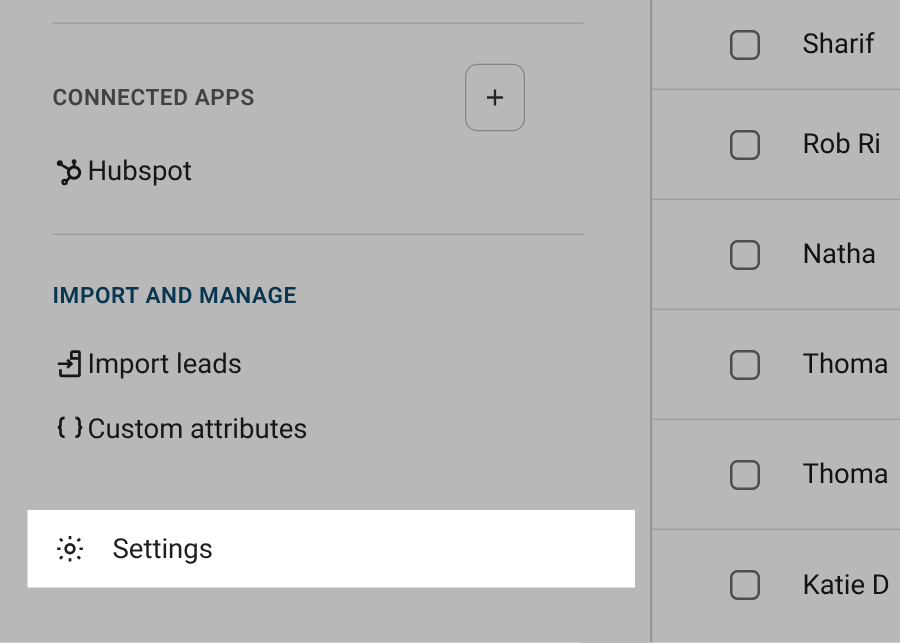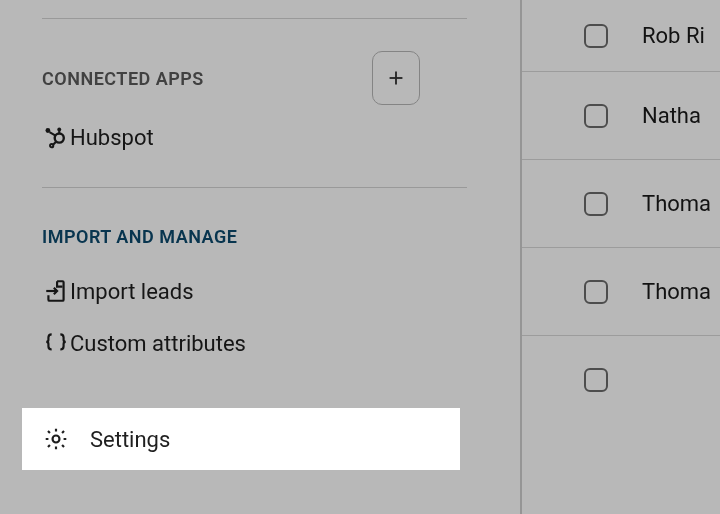--- a/index.html
+++ b/index.html
@@ -80,21 +80,21 @@
     font-size: 18px;
     font-weight: 600;
     letter-spacing: 0.5px;
     color: #0c4a6e;
     padding: 38px 0 18px 42px;
   }
   .settings-highlight {
     position: absolute;
     left: 22px;
     top: 408px;
-    width: 438px;
+    width: 486px;
     height: 62px;
     background: #fff;
     display: flex;
     align-items: center;
     cursor: pointer;
     z-index: 10;
   }
   .settings-highlight .icon {
     width: 28px; height: 28px;
     margin-left: 20px;
@@ -214,38 +214,43 @@
 
   <div class="sidebar-item" style="visibility:hidden">
     <span class="icon"></span>
       <span>Settings</span>
   </div>
 </div>
 
 <div class="main-split"></div>
 
 <div class="main">
+  <div class="row row0">
+    <div class="checkbox"></div>
+    <div class="name">Sharif</div>
+  </div>
   <div class="row">
     <div class="checkbox"></div>
     <div class="name">Rob Ri</div>
   </div>
   <div class="row">
     <div class="checkbox"></div>
     <div class="name">Natha</div>
   </div>
   <div class="row">
     <div class="checkbox"></div>
     <div class="name">Thoma</div>
   </div>
   <div class="row">
     <div class="checkbox"></div>
     <div class="name">Thoma</div>
   </div>
   <div class="row" style="border-bottom:none">
     <div class="checkbox"></div>
+    <div class="name">Katie D</div>
   </div>
 </div>
 
 <div class="dim-overlay"></div>
 
 <div class="settings-highlight">
   <span class="icon">
     <svg viewBox="0 0 24 24" fill="none" stroke="#1f1f1f" stroke-width="2">
         <circle cx="12" cy="12" r="3.2"></circle>
         <path d="M12 2.5v2.5M12 19v2.5M4.6 4.6l1.8 1.8M17.6 17.6l1.8 1.8M2.5 12H5M19 12h2.5M4.6 19.4l1.8-1.8M17.6 6.4l1.8-1.8"></path>

